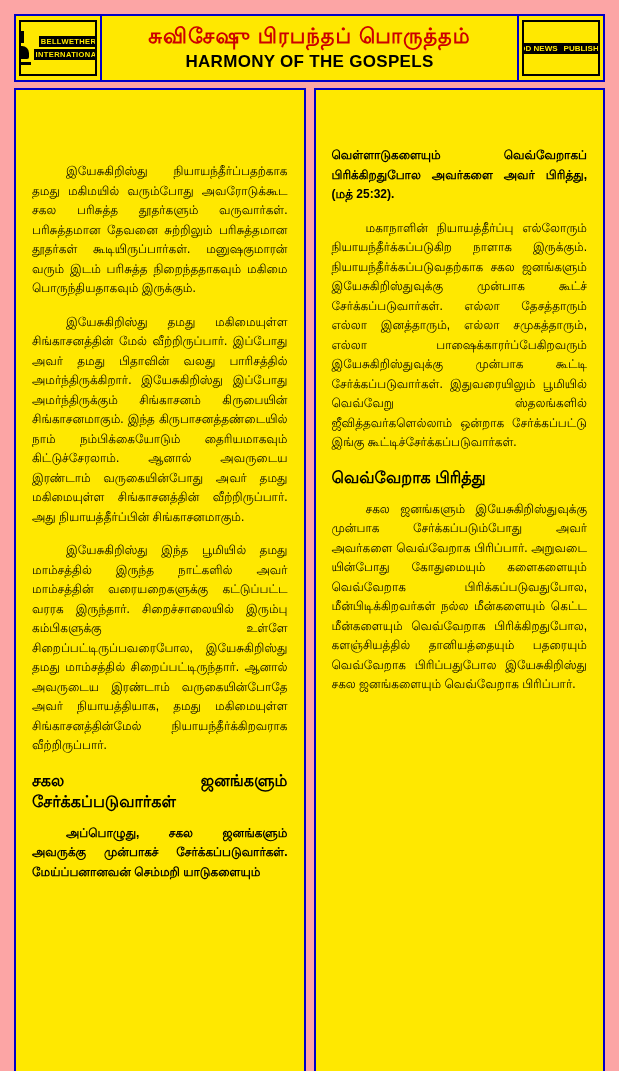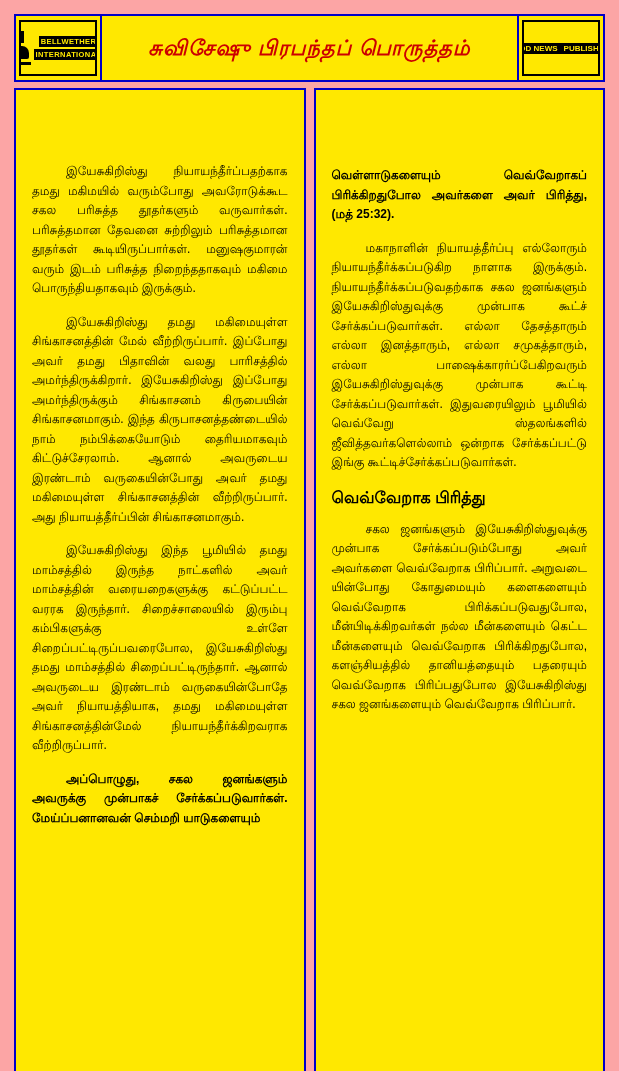--- a/index.html
+++ b/index.html
@@ -115,21 +115,20 @@
   }
   .title-block {
     flex: 1;
     display: flex;
     flex-direction: column;
     align-items: center;
     justify-content: center;
     background: #ffe800;
     padding: 2px 4px;
     box-sizing: border-box;
-    font-style: italic;
   }
   .title-tamil {
     color: #cc0000;
     font-size: 21px;
     font-weight: bold;
     letter-spacing: 1px;
     line-height: 26px;
     text-align: center;
     white-space: nowrap;
   }
@@ -175,21 +174,21 @@
   .head {
     color: #000000;
     font-size: 16px;
     font-weight: bold;
     line-height: 21px;
     margin: 6px 0 12px 0;
     text-align: justify;
     text-indent: 0;
   }
   .spacer-top { margin-top: 58px; }
-  .spacer-top-r { margin-top: 62px; }
+  .spacer-top-r { margin-top: 42px; }
 </style>
 </head>
 <body>
 
 <div class="page">
 
   <div class="header">
 
     <div class="logo-left">
       <div class="logo-box">
@@ -200,37 +199,39 @@
         </span>
         <span class="logo-words">
           <span class="logo-word">BELLWETHER</span>
           <span class="logo-word">INTERNATIONAL</span>
         </span>
       </div>
     </div>
 
     <div class="title-block">
       <div class="title-tamil">சுவிசேஷு பிரபந்தப் பொருத்தம்</div>
+      <div class="title-english">HARMONY OF THE GOSPELS</div>
     </div>
 
     <div class="logo-right">
       <div class="logo-box">
         <span class="gn-line">GOOD NEWS</span>
         <span class="gn-line">PUBLISHERS</span>
       </div>
     </div>
 
   </div>
 
   <div class="columns">
 
     <div class="col left">
       <p class="para spacer-top">இயேசுகிறிஸ்து நியாயந்தீர்ப்பதற்காக தமது மகிமயில் வரும்போது அவரோடுக்கூட சகல பரிசுத்த தூதர்களும் வருவார்கள். பரிசுத்தமான தேவனை சுற்றிலும் பரிசுத்தமான தூதர்கள் கூடியிருப்பார்கள். மனுஷகுமாரன் வரும் இடம் பரிசுத்த நிறைந்ததாகவும் மகிமை பொருந்தியதாகவும் இருக்கும்.</p>
       <p class="para">இயேசுகிறிஸ்து தமது மகிமையுள்ள சிங்காசனத்தின் மேல் வீற்றிருப்பார். இப்போது அவர் தமது பிதாவின் வலது பாரிசத்தில் அமர்ந்திருக்கிறார். இயேசுகிறிஸ்து இப்போது அமர்ந்திருக்கும் சிங்காசனம் கிருபையின் சிங்காசனமாகும். இந்த கிருபாசனத்தண்டையில் நாம் நம்பிக்கையோடும் தைரியமாகவும் கிட்டுச்சேரலாம். ஆனால் அவருடைய இரண்டாம் வருகையின்போது அவர் தமது மகிமையுள்ள சிங்காசனத்தின் வீற்றிருப்பார். அது நியாயத்தீர்ப்பின் சிங்காசனமாகும்.</p>
       <p class="para">இயேசுகிறிஸ்து இந்த பூமியில் தமது மாம்சத்தில் இருந்த நாட்களில் அவர் மாம்சத்தின் வரையறைகளுக்கு கட்டுப்பட்ட வரரக இருந்தார். சிறைச்சாலையில் இரும்பு கம்பிகளுக்கு உள்ளே சிறைப்பட்டிருப்பவரைபோல, இயேசுகிறிஸ்து தமது மாம்சத்தில் சிறைப்பட்டிருந்தார். ஆனால் அவருடைய இரண்டாம் வருகையின்போதே அவர் நியாயத்தியாக, தமது மகிமையுள்ள சிங்காசனத்தின்மேல் நியாயந்தீர்க்கிறவராக வீற்றிருப்பார்.</p>
+      <h2 class="head">சகல ஜனங்களும் சேர்க்கப்படுவார்கள்</h2>
       <p class="para bold">அப்பொழுது, சகல ஜனங்களும் அவருக்கு முன்பாகச் சேர்க்கப்படுவார்கள். மேய்ப்பனானவன் செம்மறி யாடுகளையும்</p>
     </div>
 
     <div class="col right">
       <p class="para bold noindent spacer-top-r">வெள்ளாடுகளையும் வெவ்வேறாகப் பிரிக்கிறதுபோல அவர்களை அவர் பிரித்து, (மத் 25:32).</p>
       <p class="para">மகாநாளின் நியாயத்தீர்ப்பு எல்லோரும் நியாயந்தீர்க்கப்படுகிற நாளாக இருக்கும். நியாயந்தீர்க்கப்படுவதற்காக சகல ஜனங்களும் இயேசுகிறிஸ்துவுக்கு முன்பாக கூட்ச் சேர்க்கப்படுவார்கள். எல்லா தேசத்தாரும் எல்லா இனத்தாரும், எல்லா சமுகத்தாரும், எல்லா பாஷைக்காரர்ப்பேகிறவரும் இயேசுகிறிஸ்துவுக்கு முன்பாக கூட்டி சேர்க்கப்படுவார்கள். இதுவரையிலும் பூமியில் வெவ்வேறு ஸ்தலங்களில் ஜீவித்தவர்களெல்லாம் ஒன்றாக சேர்க்கப்பட்டு இங்கு கூட்டிச்சேர்க்கப்படுவார்கள்.</p>
       <h2 class="head">வெவ்வேறாக பிரித்து</h2>
       <p class="para">சகல ஜனங்களும் இயேசுகிறிஸ்துவுக்கு முன்பாக சேர்க்கப்படும்போது அவர் அவர்களை வெவ்வேறாக பிரிப்பார். அறுவடை யின்போது கோதுமையும் களைகளையும் வெவ்வேறாக பிரிக்கப்படுவதுபோல, மீன்பிடிக்கிறவர்கள் நல்ல மீன்களையும் கெட்ட மீன்களையும் வெவ்வேறாக பிரிக்கிறதுபோல, களஞ்சியத்தில் தானியத்தையும் பதரையும் வெவ்வேறாக பிரிப்பதுபோல இயேசுகிறிஸ்து சகல ஜனங்களையும் வெவ்வேறாக பிரிப்பார்.</p>
     </div>
 

